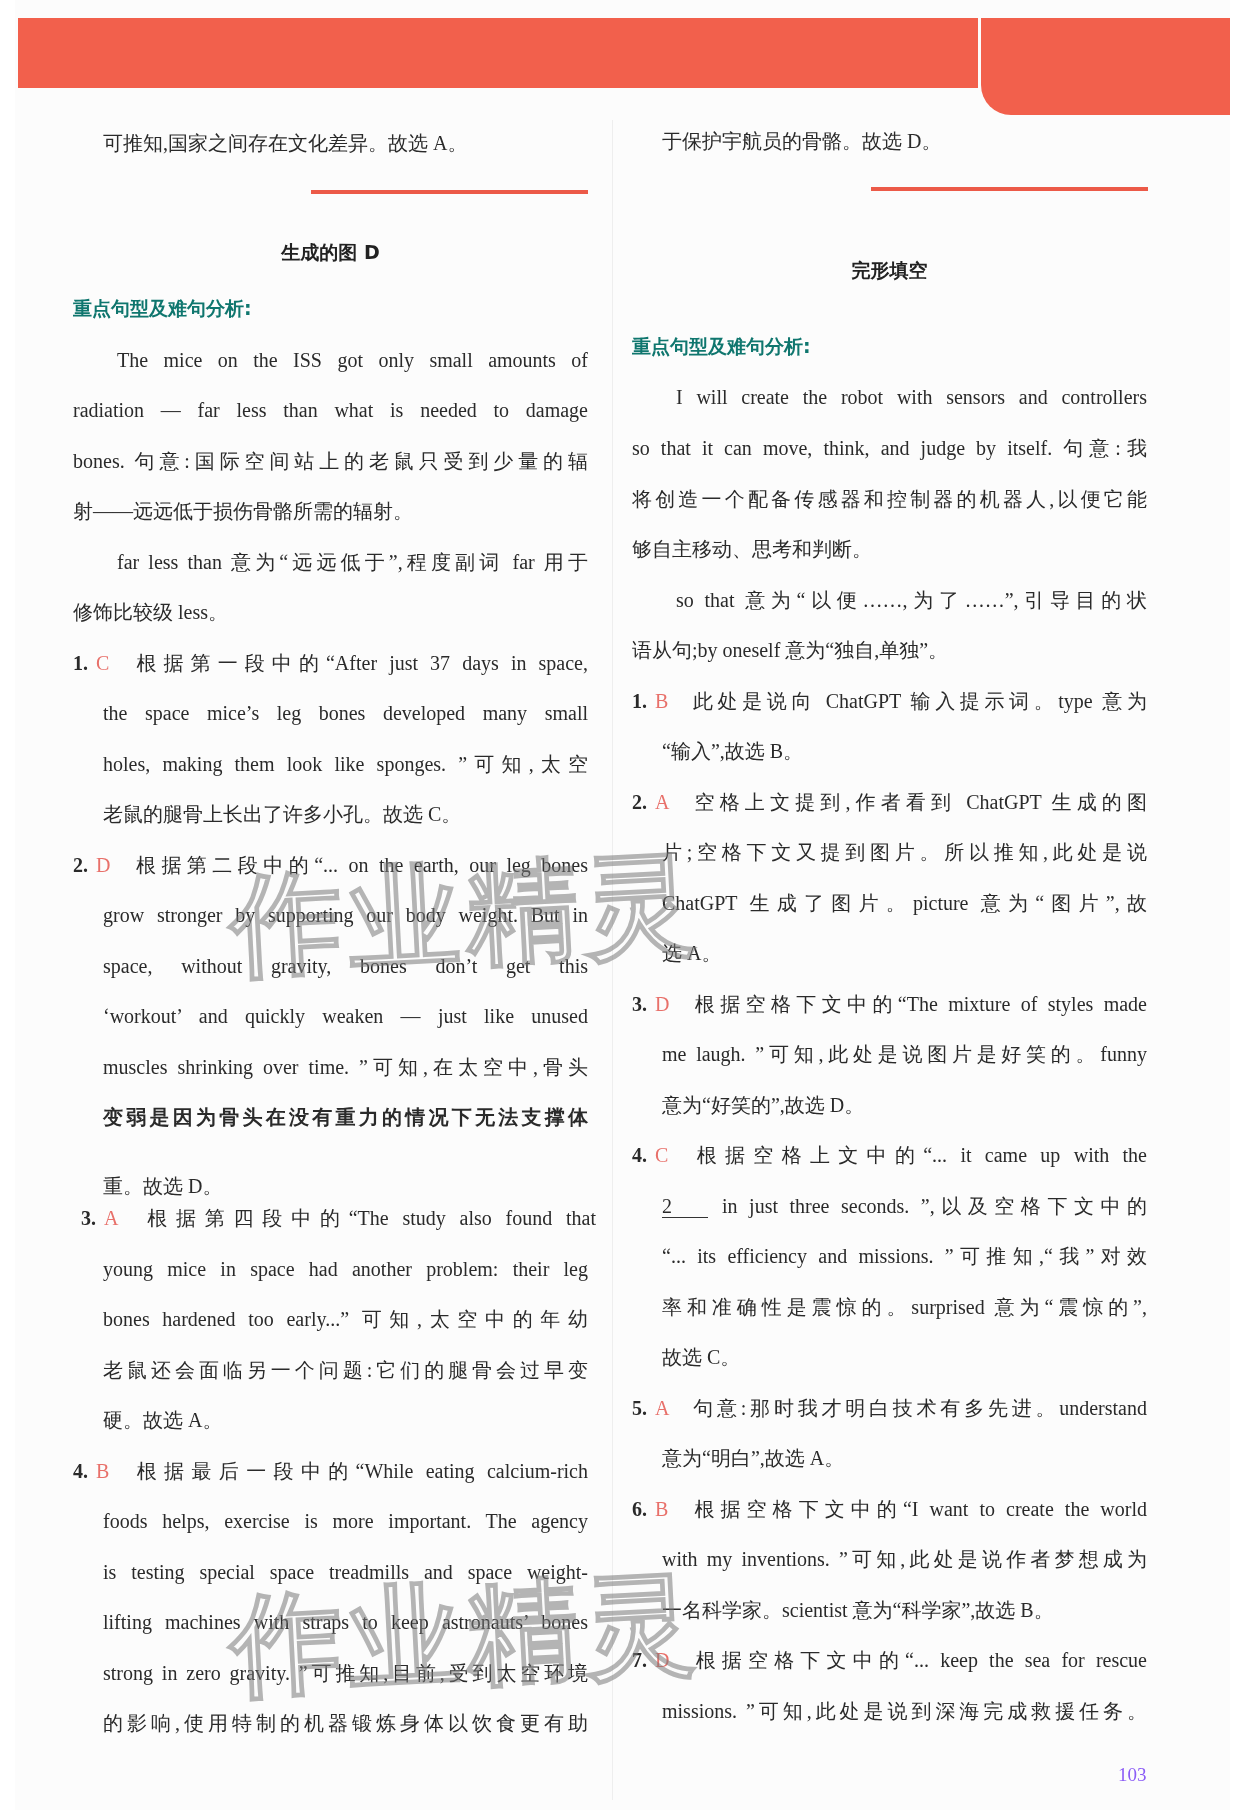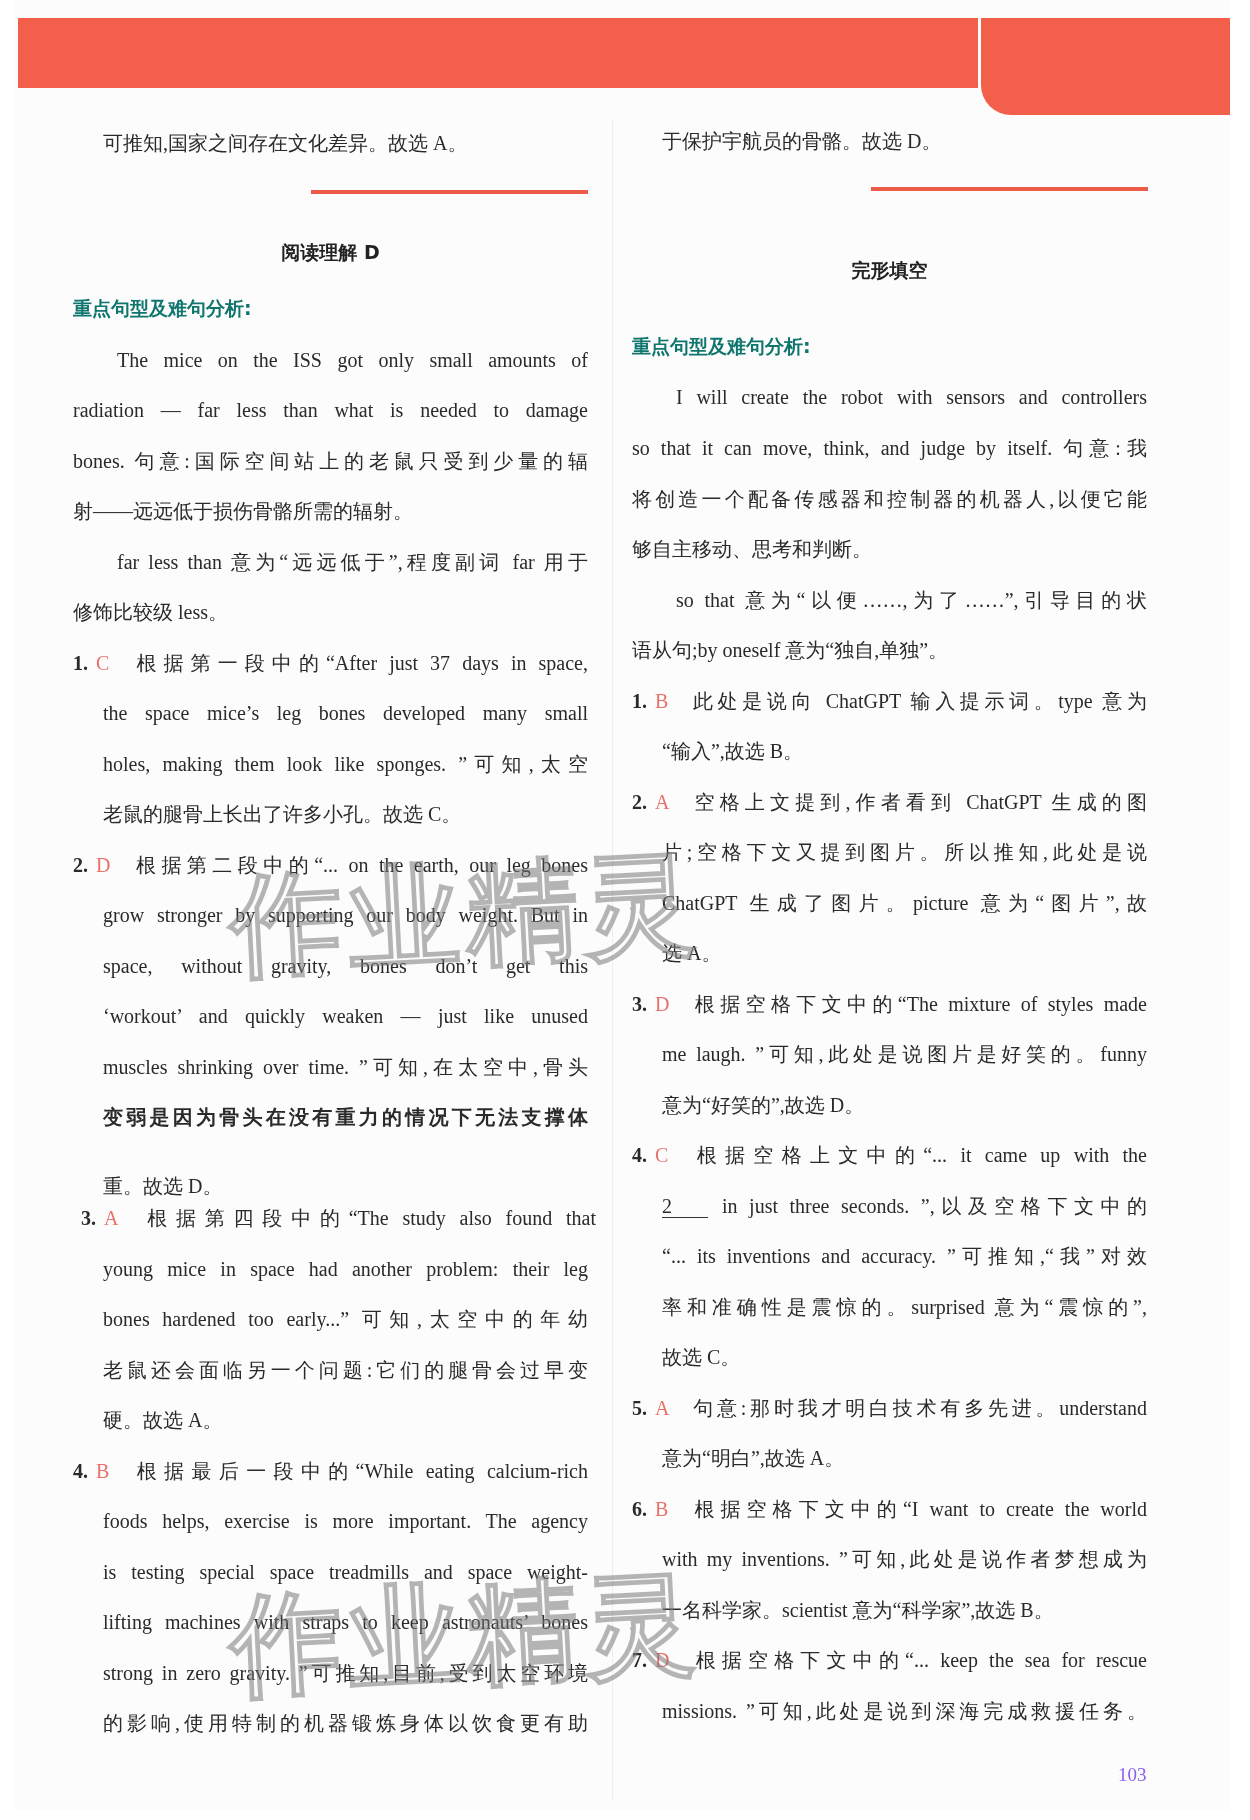--- a/index.html
+++ b/index.html
@@ -69,21 +69,21 @@
 <body>
 
 <div class="page-sheet"></div>
 <div class="banner-left"></div>
 <div class="banner-right"></div>
 <div class="col-divider"></div>
 
 <div class="col col-left">
   <div class="line last" style="top:130px;left:30px;width:485px;">可推知,国家之间存在文化差异。故选 A。</div>
   <div class="red-rule" style="left:238px;top:190px;width:277px;"></div>
-  <div class="section-title" style="top:240px;">阅读理解 D</div>
+  <div class="section-title" style="top:240px;">生成的图 D</div>
   <div class="subhead" style="left:0;top:296px;">重点句型及难句分析:</div>
 
   <div class="line indent-p" style="top:347px;">The mice on the ISS got only small amounts of</div>
   <div class="line" style="top:397px;">radiation — far less than what is needed to damage</div>
   <div class="line" style="top:448px;">bones. 句意:国际空间站上的老鼠只受到少量的辐</div>
   <div class="line last" style="top:498px;">射——远远低于损伤骨骼所需的辐射。</div>
   <div class="line indent-p" style="top:549px;">far less than 意为“远远低于”,程度副词 far 用于</div>
   <div class="line last" style="top:599px;">修饰比较级 less。</div>
 
   <div class="line" style="top:650px;">
@@ -151,21 +151,21 @@
   </div>
   <div class="line indent-item" style="top:1041px;">me laugh. ”可知,此处是说图片是好笑的。funny</div>
   <div class="line indent-item last" style="top:1092px;">意为“好笑的”,故选 D。</div>
 
   <div class="line" style="top:1142px;">
     <span class="num">4.</span><span class="ans">C</span><span>根据空格上文中的“... it came up with the</span>
   </div>
   <div class="line indent-item" style="top:1193px;">
     <span class="blank">2</span><span>in just three seconds. ”,以及空格下文中的</span>
   </div>
-  <div class="line indent-item" style="top:1243px;">“... its inventions and accuracy. ”可推知,“我”对效</div>
+  <div class="line indent-item" style="top:1243px;">“... its efficiency and missions. ”可推知,“我”对效</div>
   <div class="line indent-item" style="top:1294px;">率和准确性是震惊的。surprised 意为“震惊的”,</div>
   <div class="line indent-item last" style="top:1344px;">故选 C。</div>
 
   <div class="line" style="top:1395px;">
     <span class="num">5.</span><span class="ans">A</span><span>句意:那时我才明白技术有多先进。understand</span>
   </div>
   <div class="line indent-item last" style="top:1445px;">意为“明白”,故选 A。</div>
 
   <div class="line" style="top:1496px;">
     <span class="num">6.</span><span class="ans">B</span><span>根据空格下文中的“I want to create the world</span>

